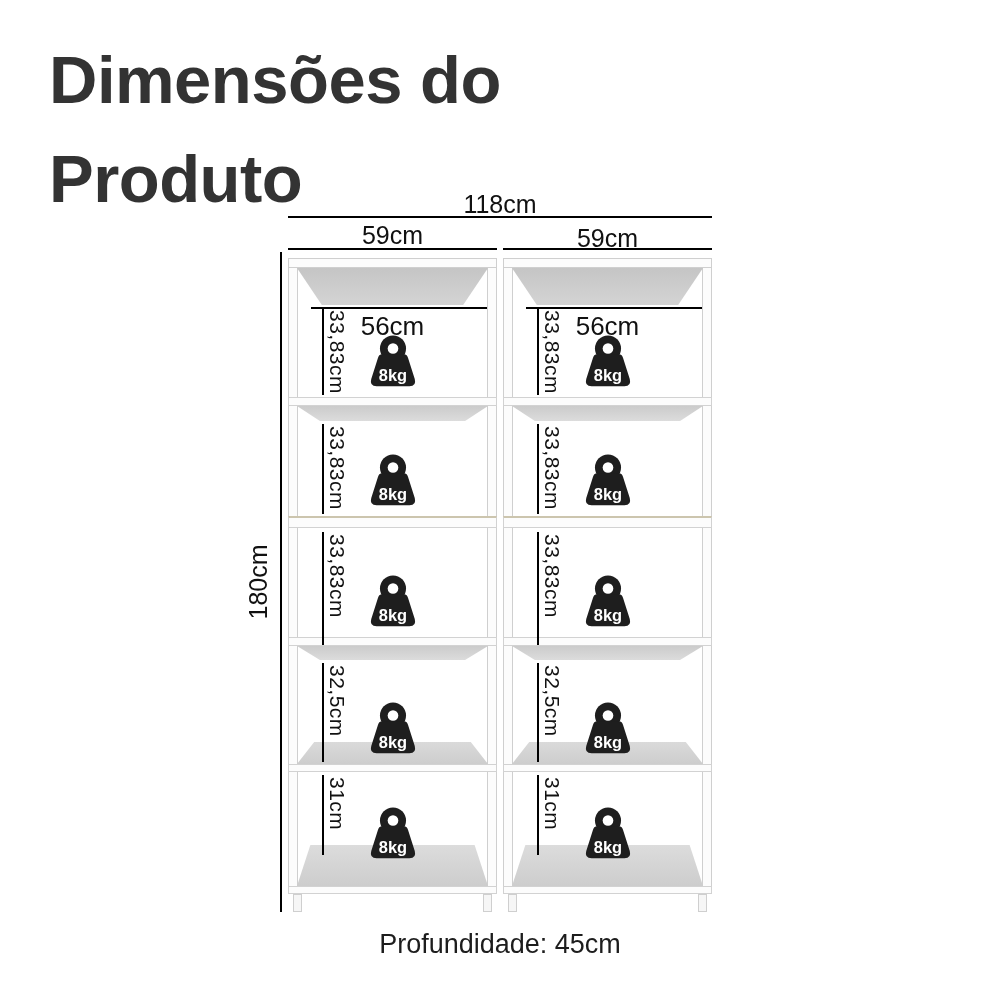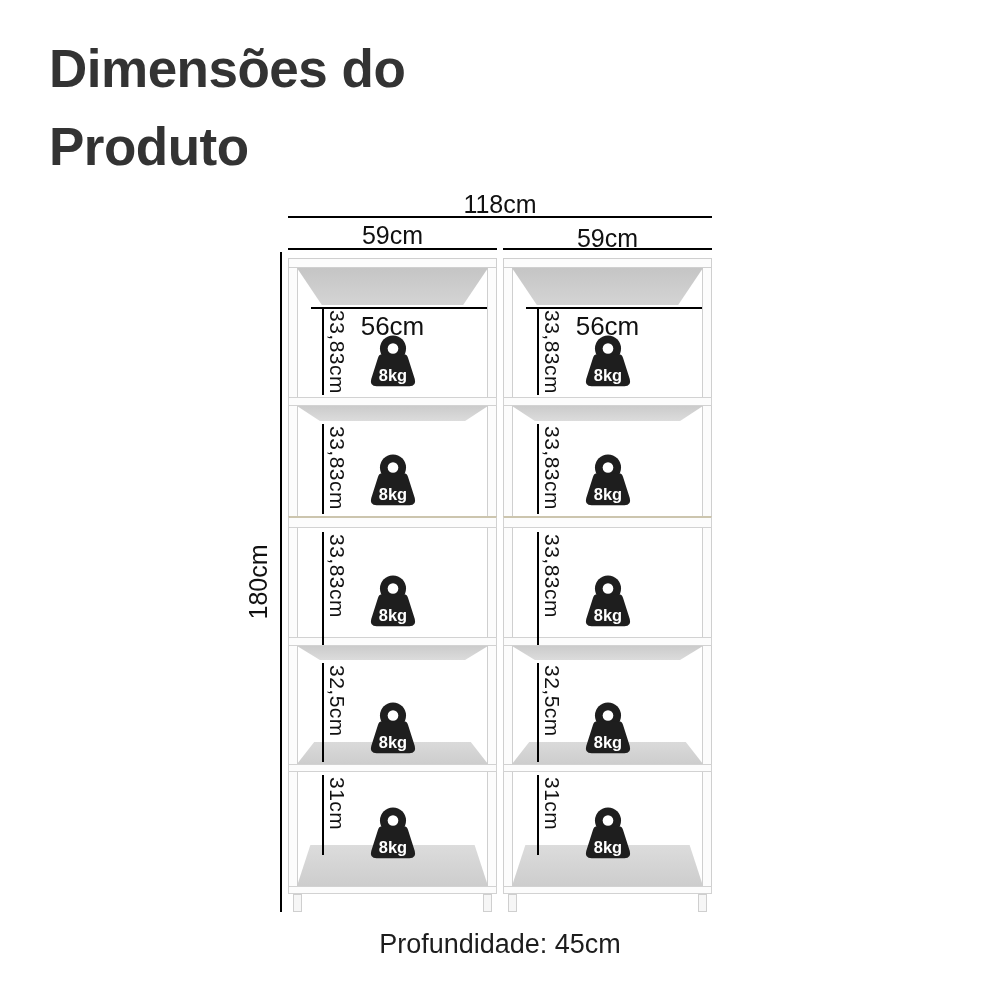--- a/index.html
+++ b/index.html
@@ -6,21 +6,21 @@
   body{
     width:1000px;height:1000px;position:relative;background:#ffffff;
     font-family:"Liberation Sans",sans-serif;color:#111;
     overflow:hidden;
   }
   .abs{position:absolute;}
 
   
   .title{
     position:absolute;left:49px;top:30px;width:470px;
-    font-size:53px;font-weight:700;line-height:1.48;color:#333333;
+    font-size:67px;font-weight:700;line-height:1.48;color:#333333;
     letter-spacing:-0.5px;
   }
 
   
   .dim-line{position:absolute;background:#000;}
   .dim-label{position:absolute;font-size:25px;color:#111;}
   #dim-total-label{left:288px;top:190px;width:424px;text-align:center;}
   #dim-total-line {left:288px;top:216px;width:424px;height:2px;}
   #dim-half-label-l{left:288px;top:221px;width:209px;text-align:center;}
   #dim-half-line-l {left:288px;top:248px;width:209px;height:2px;}

